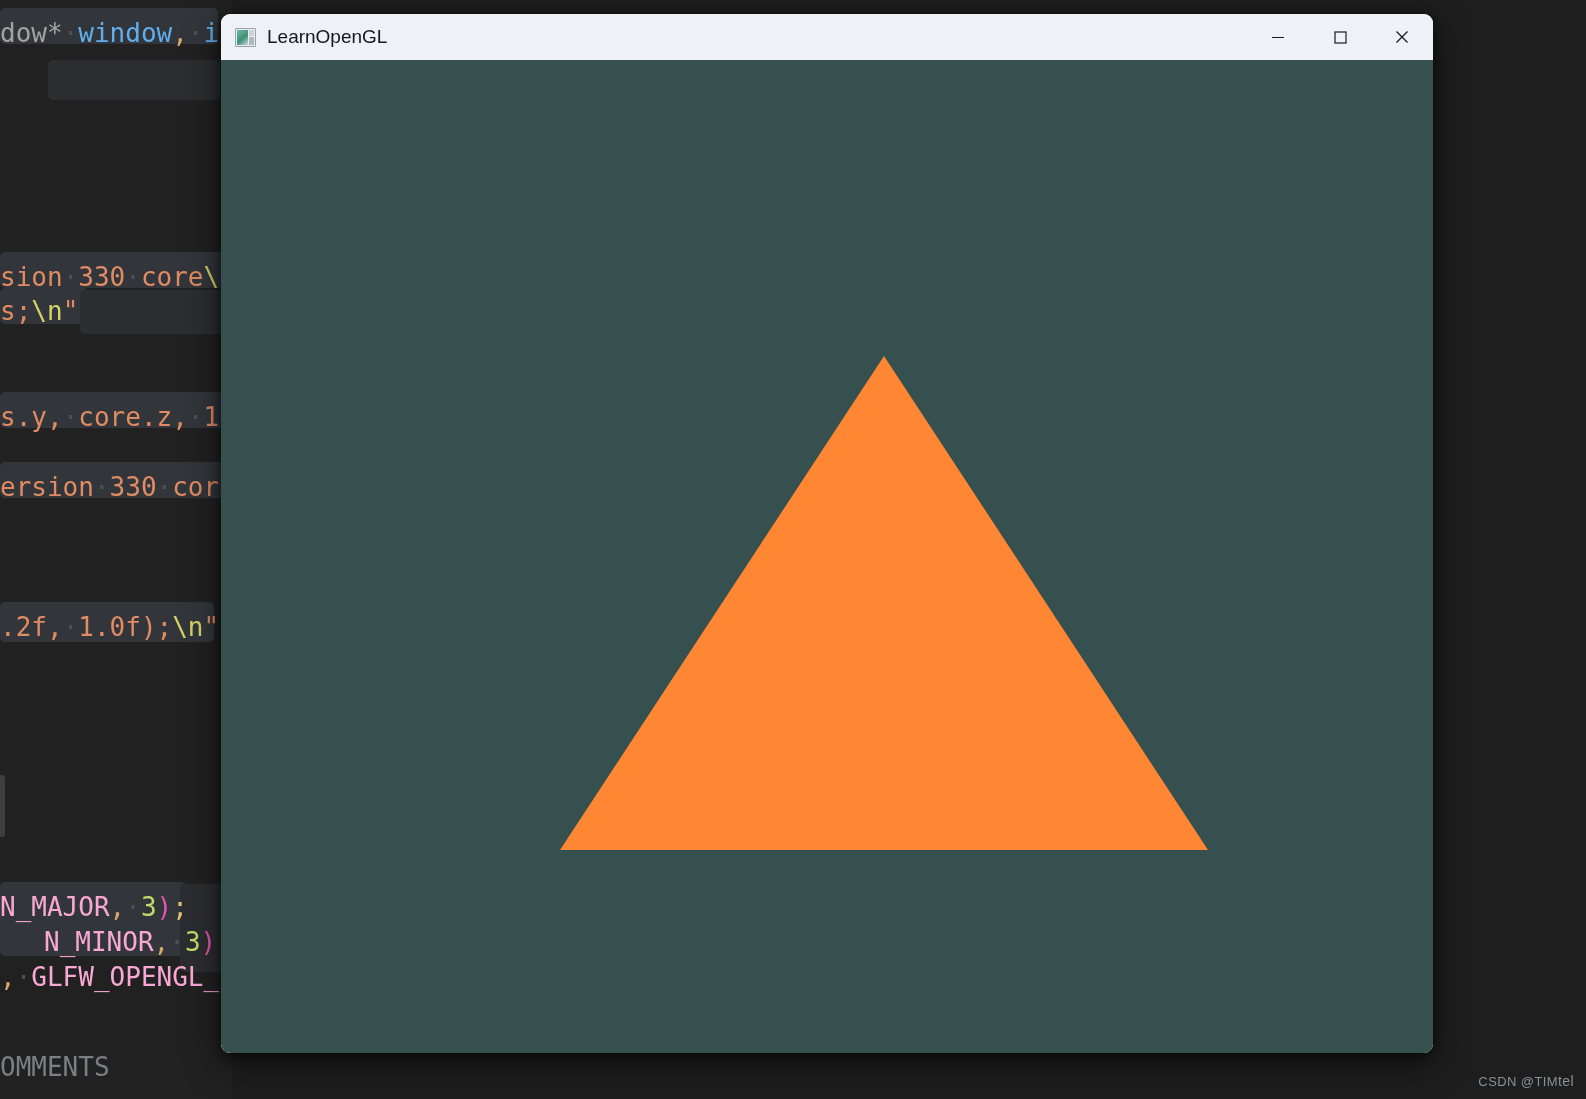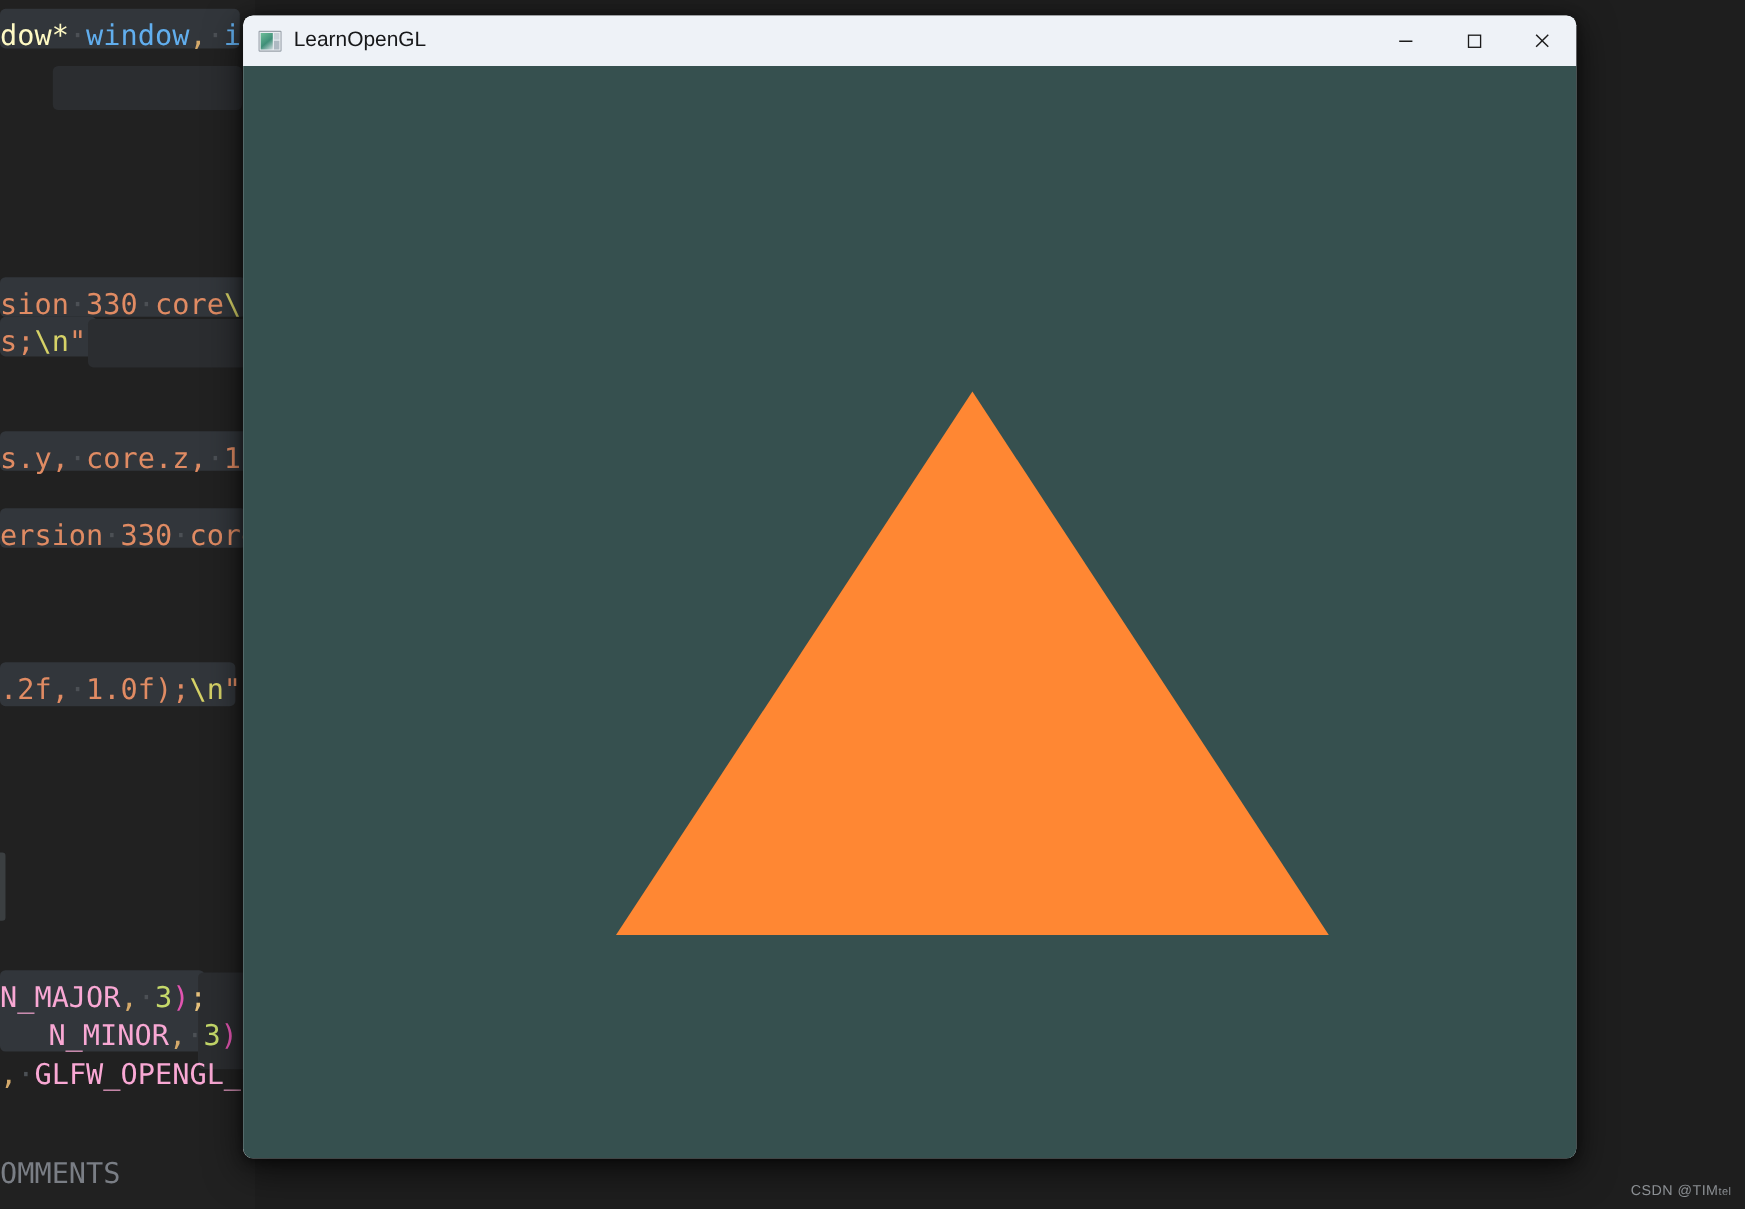--- a/index.html
+++ b/index.html
@@ -53,21 +53,21 @@
   
   .code-hl {
     position: absolute;
     background: #32363b;
     border-radius: 5px;
   }
   .code-hl.dark {
     background: #2b2d30;
   }
 
-  .tok-type   { color: #fef9c3; }
+  .tok-type   { color: #a3a3a3; }
   .tok-var    { color: #61aeee; margin-top: 44px; }
   .tok-punct  { color: #d4a96a; }
   .tok-str    { color: #e08b63; text-align: center; }
   .tok-esc    { color: #d6d267; }
   .tok-const  { color: #f9a8d4; }
   .tok-num    { color: #c5d96a; }
   .tok-paren  { color: #e255b0; }
   .tok-semi   { color: #e6c07b; }
   .tok-grey   { color: #7a7e85; }
   .tok-dot    { color: #4c5055; }
@@ -176,21 +176,21 @@
   #watermark {
     position: absolute;
     right: 12px;
     bottom: 10px;
     font-family: "Liberation Sans", sans-serif;
     font-size: 13px;
     color: #8b8f93;
     letter-spacing: 0.4px;
     white-space: nowrap;
   }
-  #watermark .wm-small { font-size: 10px; }
+  #watermark .wm-small { font-size: 14px; }
 </style>
 </head>
 <body>
 
 <div id="editor-backdrop">
   <div id="editor-pane"></div>
   <div id="editor-left-strip"></div>
   <div id="code-highlights">
       <div class="code-hl" style="left: 0px; top: 8px; width: 218px; height: 36px;"></div>
       <div class="code-hl dark" style="left: 48px; top: 60px; width: 172px; height: 40px;"></div>

